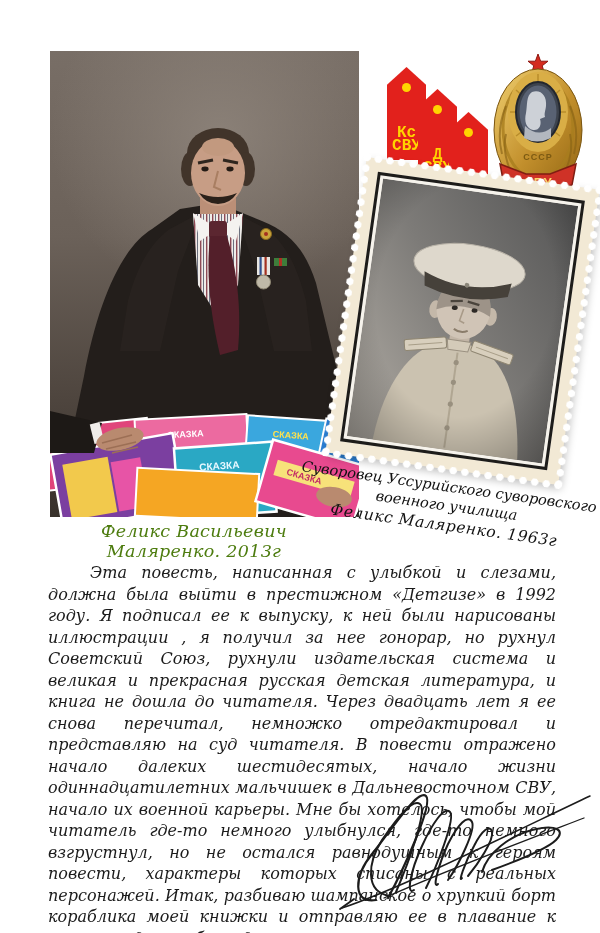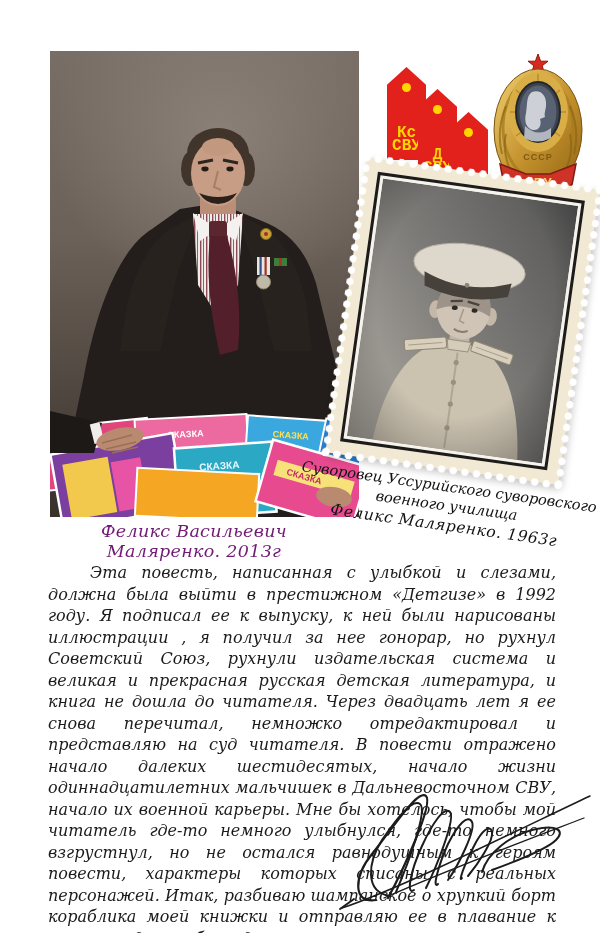--- a/index.html
+++ b/index.html
@@ -5,21 +5,21 @@
   html,body{margin:0;padding:0;background:#ffffff;}
   .page{position:relative;width:600px;height:933px;background:#ffffff;overflow:hidden;
         font-family:"DejaVu Serif", serif;}
 
   
   .author-photo{position:absolute;left:50px;top:51px;width:309px;height:466px;background:#5b524c;}
   .author-photo svg{display:block;}
 
   
   .caption-left{position:absolute;left:44px;top:521px;width:300px;text-align:center;
-    font-style:italic;font-size:17.5px;color:#701a75;letter-spacing:.3px;}
+    font-style:italic;font-size:17.5px;color:#4d7c0f;letter-spacing:.3px;}
 
   
   .insignia{position:absolute;left:385px;top:46px;width:215px;height:165px;}
   .tag{position:absolute;width:39px;height:93px;background:#e2211c;
        clip-path:polygon(50% 0,100% 19%,100% 100%,0 100%,0 19%);
        display:flex;flex-direction:column;justify-content:flex-end;align-items:center;
        padding-bottom:7px;box-sizing:border-box;
        filter:drop-shadow(0 0 1px #7a0c08);}
   .tag .dot{position:absolute;top:16px;left:15px;width:9px;height:9px;border-radius:50%;background:#ffd400;}
   .tag .tl{font-family:Liberation Mono, monospace;font-weight:bold;font-size:16px;

